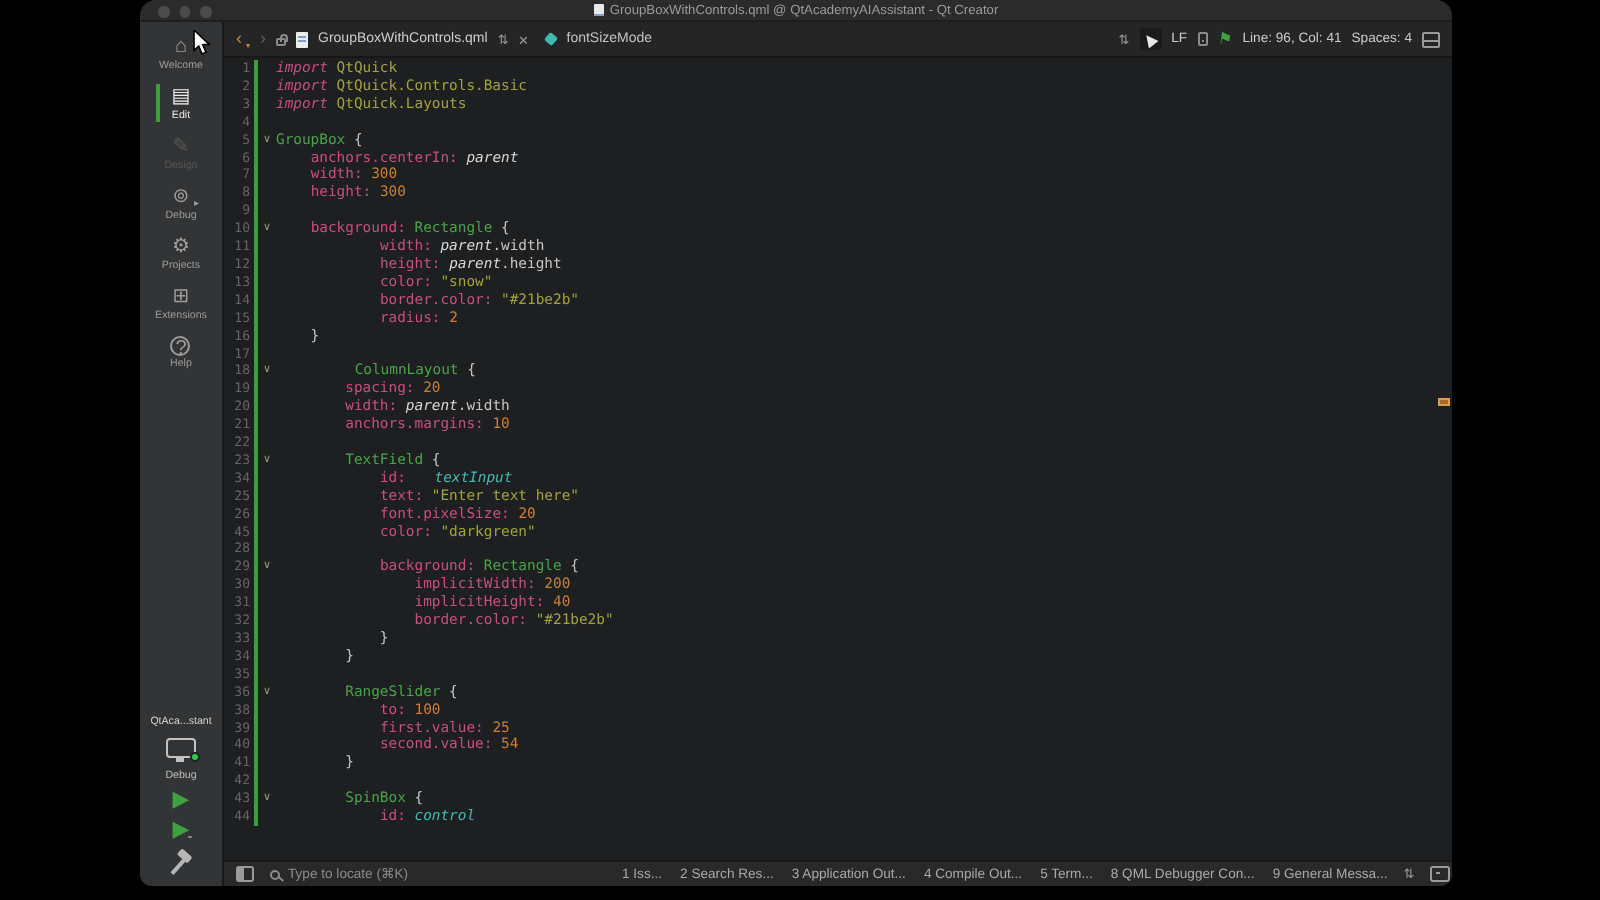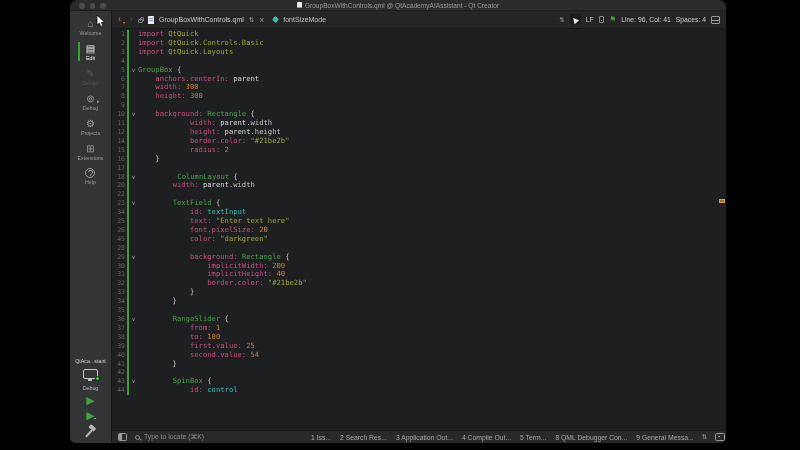--- a/index.html
+++ b/index.html
@@ -73,21 +73,21 @@
   .hammer .handle{position:absolute;top:4px;left:3px;width:2.2px;height:9px;background:#b5b5b5;
     transform:rotate(42deg)}
   
   .editor{position:absolute;top:30px;left:42px;right:0;bottom:13px;background:#1d1f20;overflow:hidden}
   .row{display:flex;height:8.911px;align-items:stretch}
   .ln{width:15px;text-align:right;font:6.5px/8.911px "DejaVu Sans Mono",monospace;
     color:#646464;flex:none;padding-right:2px}
   .vcs{width:2px;background:#3aa03a;flex:none}
   .fold{width:9px;flex:none;font-size:5.5px;color:#9a9a9a;text-align:center;line-height:8.911px}
   .codeln{font:7.2px/8.911px "DejaVu Sans Mono",monospace;white-space:pre}
-  .ital{}
+  .ital{font-style:italic}
   .scrollmark{position:absolute;right:1px;top:169px;width:6px;height:4px;border:1px solid #dba04f}
   
   .bottombar{position:absolute;left:42px;right:0;bottom:0;height:13px;background:#292929;
     border-top:1px solid #171717;display:flex;align-items:center;gap:8px;padding:0 6px;
     font-size:6.8px;color:#9a9a9a;white-space:nowrap}
   .panel-toggle{width:9px;height:8px;border:1px solid #9a9a9a;border-radius:1.5px;position:relative;flex:none}
   .panel-toggle::before{content:"";position:absolute;left:0;top:0;bottom:0;width:3px;background:#9a9a9a}
   .locate{display:flex;align-items:center;gap:4px;width:168px;flex:none;color:#8b8b8b}
   .mag{width:5px;height:5px;border:1px solid #8b8b8b;border-radius:50%;position:relative;flex:none}
   .mag::after{content:"";position:absolute;width:3px;height:1px;background:#8b8b8b;
@@ -256,20 +256,26 @@
           <span class="fold"></span>
           <span class="codeln"><span style="color: rgb(198, 198, 198);">            </span><span style="color: rgb(200, 78, 130);">width:</span><span style="color: rgb(198, 198, 198);"> </span><span class="ital" style="color: rgb(216, 216, 216);">parent</span><span style="color: rgb(198, 198, 198);">.width</span></span>
         </div>
         <div class="row">
           <span class="ln">12</span>
           <span class="vcs" style="background: rgb(58, 160, 58);"></span>
           <span class="fold"></span>
           <span class="codeln"><span style="color: rgb(198, 198, 198);">            </span><span style="color: rgb(200, 78, 130);">height:</span><span style="color: rgb(198, 198, 198);"> </span><span class="ital" style="color: rgb(216, 216, 216);">parent</span><span style="color: rgb(198, 198, 198);">.height</span></span>
         </div>
         <div class="row">
+          <span class="ln">13</span>
+          <span class="vcs" style="background: rgb(58, 160, 58);"></span>
+          <span class="fold"></span>
+          <span class="codeln"><span style="color: rgb(198, 198, 198);">            </span><span style="color: rgb(200, 78, 130);">color:</span><span style="color: rgb(198, 198, 198);"> </span><span style="color: rgb(162, 163, 59);">"snow"</span></span>
+        </div>
+        <div class="row">
           <span class="ln">14</span>
           <span class="vcs" style="background: rgb(58, 160, 58);"></span>
           <span class="fold"></span>
           <span class="codeln"><span style="color: rgb(198, 198, 198);">            </span><span style="color: rgb(200, 78, 130);">border.color:</span><span style="color: rgb(198, 198, 198);"> </span><span style="color: rgb(162, 163, 59);">"#21be2b"</span></span>
         </div>
         <div class="row">
           <span class="ln">15</span>
           <span class="vcs" style="background: rgb(58, 160, 58);"></span>
           <span class="fold"></span>
           <span class="codeln"><span style="color: rgb(198, 198, 198);">            </span><span style="color: rgb(200, 78, 130);">radius:</span><span style="color: rgb(198, 198, 198);"> </span><span style="color: rgb(204, 127, 50);">2</span></span>
@@ -286,42 +292,54 @@
           <span class="fold"></span>
           <span class="codeln"></span>
         </div>
         <div class="row">
           <span class="ln">18</span>
           <span class="vcs" style="background: rgb(58, 160, 58);"></span>
           <span class="fold">∨</span>
           <span class="codeln"><span style="color: rgb(198, 198, 198);">    </span><span style="color: rgb(74, 162, 74); margin-left: 22px;">ColumnLayout</span><span style="color: rgb(198, 198, 198);"> {</span></span>
         </div>
         <div class="row">
+          <span class="ln">19</span>
+          <span class="vcs" style="background: rgb(58, 160, 58);"></span>
+          <span class="fold"></span>
+          <span class="codeln"><span style="color: rgb(198, 198, 198);">        </span><span style="color: rgb(200, 78, 130);">spacing:</span><span style="color: rgb(198, 198, 198);"> </span><span style="color: rgb(204, 127, 50);">20</span></span>
+        </div>
+        <div class="row">
           <span class="ln">20</span>
           <span class="vcs" style="background: rgb(58, 160, 58);"></span>
           <span class="fold"></span>
           <span class="codeln"><span style="color: rgb(198, 198, 198);">        </span><span style="color: rgb(200, 78, 130);">width:</span><span style="color: rgb(198, 198, 198);"> </span><span class="ital" style="color: rgb(216, 216, 216);">parent</span><span style="color: rgb(198, 198, 198);">.width</span></span>
         </div>
         <div class="row">
+          <span class="ln">21</span>
+          <span class="vcs" style="background: rgb(58, 160, 58);"></span>
+          <span class="fold"></span>
+          <span class="codeln"><span style="color: rgb(198, 198, 198);">        </span><span style="color: rgb(200, 78, 130);">anchors.margins:</span><span style="color: rgb(198, 198, 198);"> </span><span style="color: rgb(204, 127, 50);">10</span></span>
+        </div>
+        <div class="row">
           <span class="ln">22</span>
           <span class="vcs" style="background: rgb(58, 160, 58);"></span>
           <span class="fold"></span>
           <span class="codeln"></span>
         </div>
         <div class="row">
           <span class="ln">23</span>
           <span class="vcs" style="background: rgb(58, 160, 58);"></span>
           <span class="fold">∨</span>
           <span class="codeln"><span style="color: rgb(198, 198, 198);">        </span><span style="color: rgb(74, 162, 74);">TextField</span><span style="color: rgb(198, 198, 198);"> {</span></span>
         </div>
         <div class="row">
           <span class="ln">34</span>
           <span class="vcs" style="background: rgb(58, 160, 58);"></span>
           <span class="fold"></span>
-          <span class="codeln"><span style="color: rgb(198, 198, 198);">            </span><span style="color: rgb(200, 78, 130);">id:</span><span style="color: rgb(198, 198, 198);"> </span><span class="ital" style="color: rgb(61, 189, 179);">textInput</span></span>
+          <span class="codeln"><span style="color: rgb(198, 198, 198);">            </span><span style="color: rgb(200, 78, 130);">id:</span><span style="color: rgb(198, 198, 198);"> </span><span class="ital" style="color: rgb(61, 189, 179); margin-left: 10px;">textInput</span></span>
         </div>
         <div class="row">
           <span class="ln">25</span>
           <span class="vcs" style="background: rgb(58, 160, 58);"></span>
           <span class="fold"></span>
           <span class="codeln"><span style="color: rgb(198, 198, 198);">            </span><span style="color: rgb(200, 78, 130);">text:</span><span style="color: rgb(198, 198, 198);"> </span><span style="color: rgb(162, 163, 59);">"Enter text here"</span></span>
         </div>
         <div class="row">
           <span class="ln">26</span>
           <span class="vcs" style="background: rgb(58, 160, 58);"></span>
@@ -380,26 +398,20 @@
           <span class="ln">35</span>
           <span class="vcs" style="background: rgb(58, 160, 58);"></span>
           <span class="fold"></span>
           <span class="codeln"></span>
         </div>
         <div class="row">
           <span class="ln">36</span>
           <span class="vcs" style="background: rgb(58, 160, 58);"></span>
           <span class="fold">∨</span>
           <span class="codeln"><span style="color: rgb(198, 198, 198);">        </span><span style="color: rgb(74, 162, 74);">RangeSlider</span><span style="color: rgb(198, 198, 198);"> {</span></span>
-        </div>
-        <div class="row">
-          <span class="ln">37</span>
-          <span class="vcs" style="background: rgb(58, 160, 58);"></span>
-          <span class="fold"></span>
-          <span class="codeln"><span style="color: rgb(198, 198, 198);">            </span><span style="color: rgb(200, 78, 130);">from:</span><span style="color: rgb(198, 198, 198);"> </span><span style="color: rgb(204, 127, 50);">1</span></span>
         </div>
         <div class="row">
           <span class="ln">38</span>
           <span class="vcs" style="background: rgb(58, 160, 58);"></span>
           <span class="fold"></span>
           <span class="codeln"><span style="color: rgb(198, 198, 198);">            </span><span style="color: rgb(200, 78, 130);">to:</span><span style="color: rgb(198, 198, 198);"> </span><span style="color: rgb(204, 127, 50);">100</span></span>
         </div>
         <div class="row">
           <span class="ln">39</span>
           <span class="vcs" style="background: rgb(58, 160, 58);"></span>

